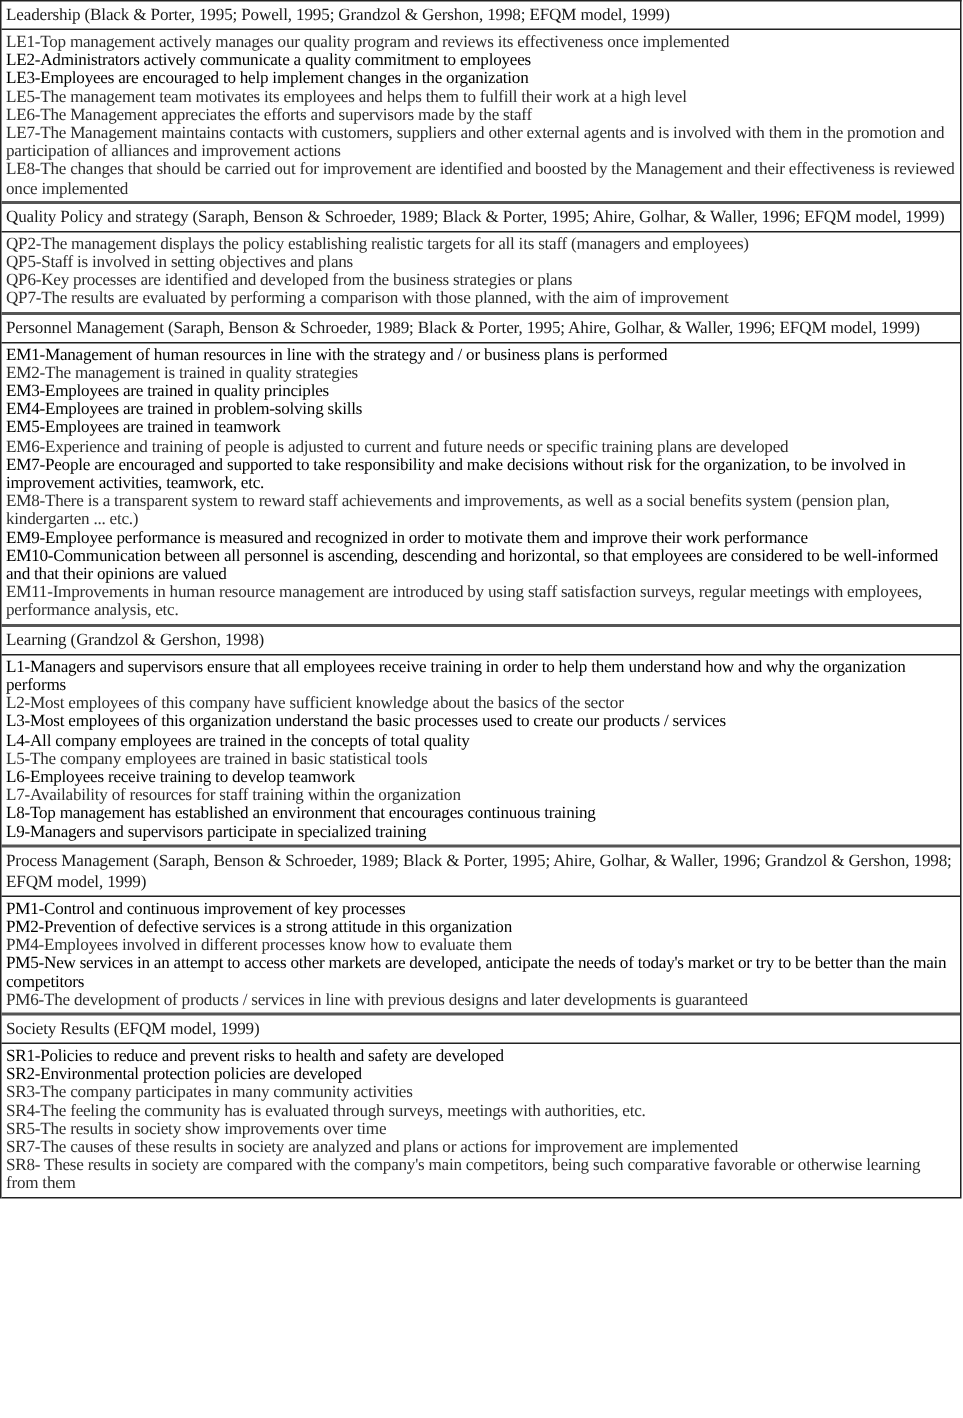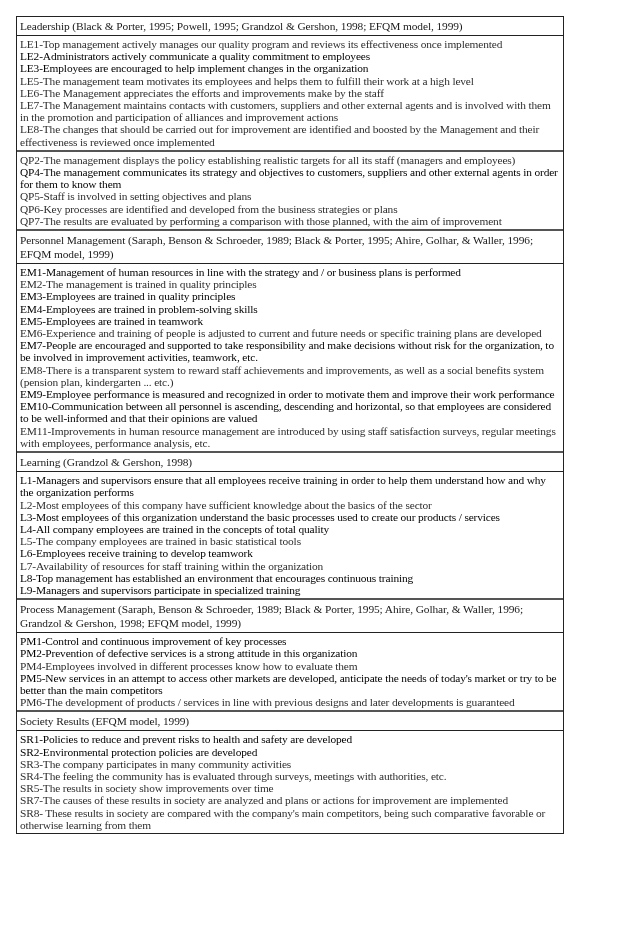--- a/index.html
+++ b/index.html
@@ -8,22 +8,22 @@
     background: #ffffff;
   }
   body {
     width: 642px;
     height: 945px;
     overflow: hidden;
     font-family: "Liberation Serif", "DejaVu Serif", serif;
     color: #1a1a1a;
   }
   .table {
-    width: 548px;
-    margin: 16px;
+    width: 641px;
+    margin: 0;
     border-left: 1px solid #222;
     border-right: 1px solid #222;
     border-top: 1px solid #222;
     box-sizing: border-box;
   }
   .section-header {
     font-size: 11.4px;
     line-height: 14px;
     padding: 2px 3px 2px 3px;
     border-bottom: 1px solid #222;
@@ -50,37 +50,37 @@
 <body>
 
 <div class="table">
 
   <div class="section-header">Leadership (Black &amp; Porter, 1995; Powell, 1995; Grandzol &amp; Gershon, 1998; EFQM model, 1999)</div>
   <div class="section-body">
     <div class="item light">LE1-Top management actively manages our quality program and reviews its effectiveness once implemented</div>
     <div class="item dark">LE2-Administrators actively communicate a quality commitment to employees</div>
     <div class="item dark">LE3-Employees are encouraged to help implement changes in the organization</div>
     <div class="item light">LE5-The management team motivates its employees and helps them to fulfill their work at a high level</div>
-    <div class="item light">LE6-The Management appreciates the efforts and improvements make by the staff</div>
+    <div class="item light">LE6-The Management appreciates the efforts and supervisors made by the staff</div>
     <div class="item light">LE7-The Management maintains contacts with customers, suppliers and other external agents and is involved with them in the promotion and participation of alliances and improvement actions</div>
     <div class="item light">LE8-The changes that should be carried out for improvement are identified and boosted by the Management and their effectiveness is reviewed once implemented</div>
   </div>
 
+  <div class="section-header">Quality Policy and strategy (Saraph, Benson &amp; Schroeder, 1989; Black &amp; Porter, 1995; Ahire, Golhar, &amp; Waller, 1996; EFQM model, 1999)</div>
   <div class="section-body">
     <div class="item light">QP2-The management displays the policy establishing realistic targets for all its staff (managers and employees)</div>
-    <div class="item dark">QP4-The management communicates its strategy and objectives to customers, suppliers and other external agents in order for them to know them</div>
     <div class="item light">QP5-Staff is involved in setting objectives and plans</div>
     <div class="item light">QP6-Key processes are identified and developed from the business strategies or plans</div>
     <div class="item light">QP7-The results are evaluated by performing a comparison with those planned, with the aim of improvement</div>
   </div>
 
   <div class="section-header">Personnel Management (Saraph, Benson &amp; Schroeder, 1989; Black &amp; Porter, 1995; Ahire, Golhar, &amp; Waller, 1996; EFQM model, 1999)</div>
   <div class="section-body">
     <div class="item dark">EM1-Management of human resources in line with the strategy and / or business plans is performed</div>
-    <div class="item light">EM2-The management is trained in quality principles</div>
+    <div class="item light">EM2-The management is trained in quality strategies</div>
     <div class="item dark">EM3-Employees are trained in quality principles</div>
     <div class="item dark">EM4-Employees are trained in problem-solving skills</div>
     <div class="item dark">EM5-Employees are trained in teamwork</div>
     <div class="item light">EM6-Experience and training of people is adjusted to current and future needs or specific training plans are developed</div>
     <div class="item dark">EM7-People are encouraged and supported to take responsibility and make decisions without risk for the organization, to be involved in improvement activities, teamwork, etc.</div>
     <div class="item light">EM8-There is a transparent system to reward staff achievements and improvements, as well as a social benefits system (pension plan, kindergarten ... etc.)</div>
     <div class="item dark">EM9-Employee performance is measured and recognized in order to motivate them and improve their work performance</div>
     <div class="item dark">EM10-Communication between all personnel is ascending, descending and horizontal, so that employees are considered to be well-informed and that their opinions are valued</div>
     <div class="item light">EM11-Improvements in human resource management are introduced by using staff satisfaction surveys, regular meetings with employees, performance analysis, etc.</div>
   </div>

